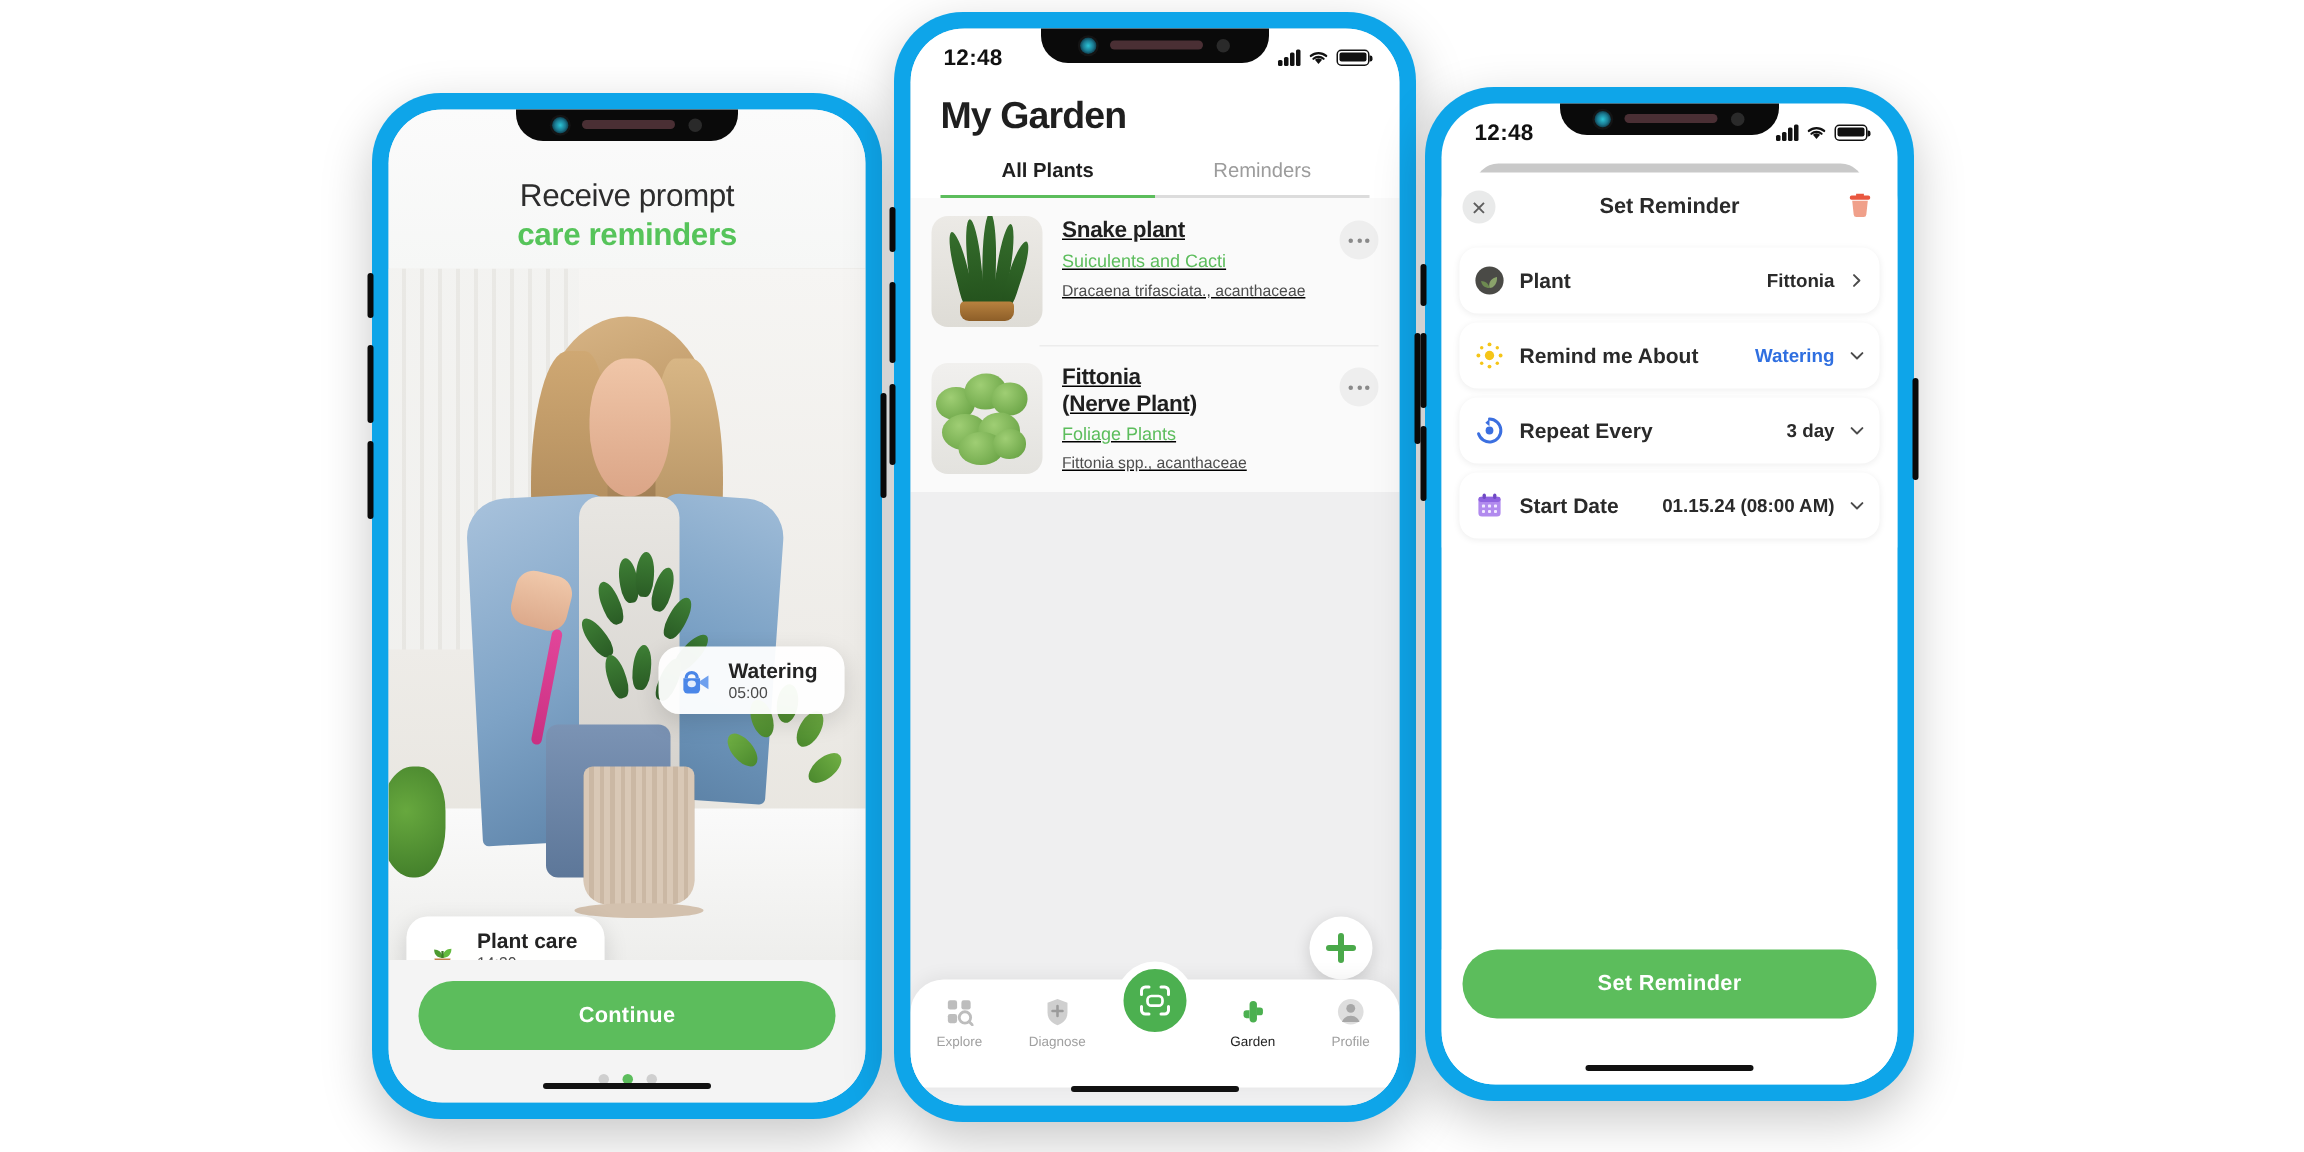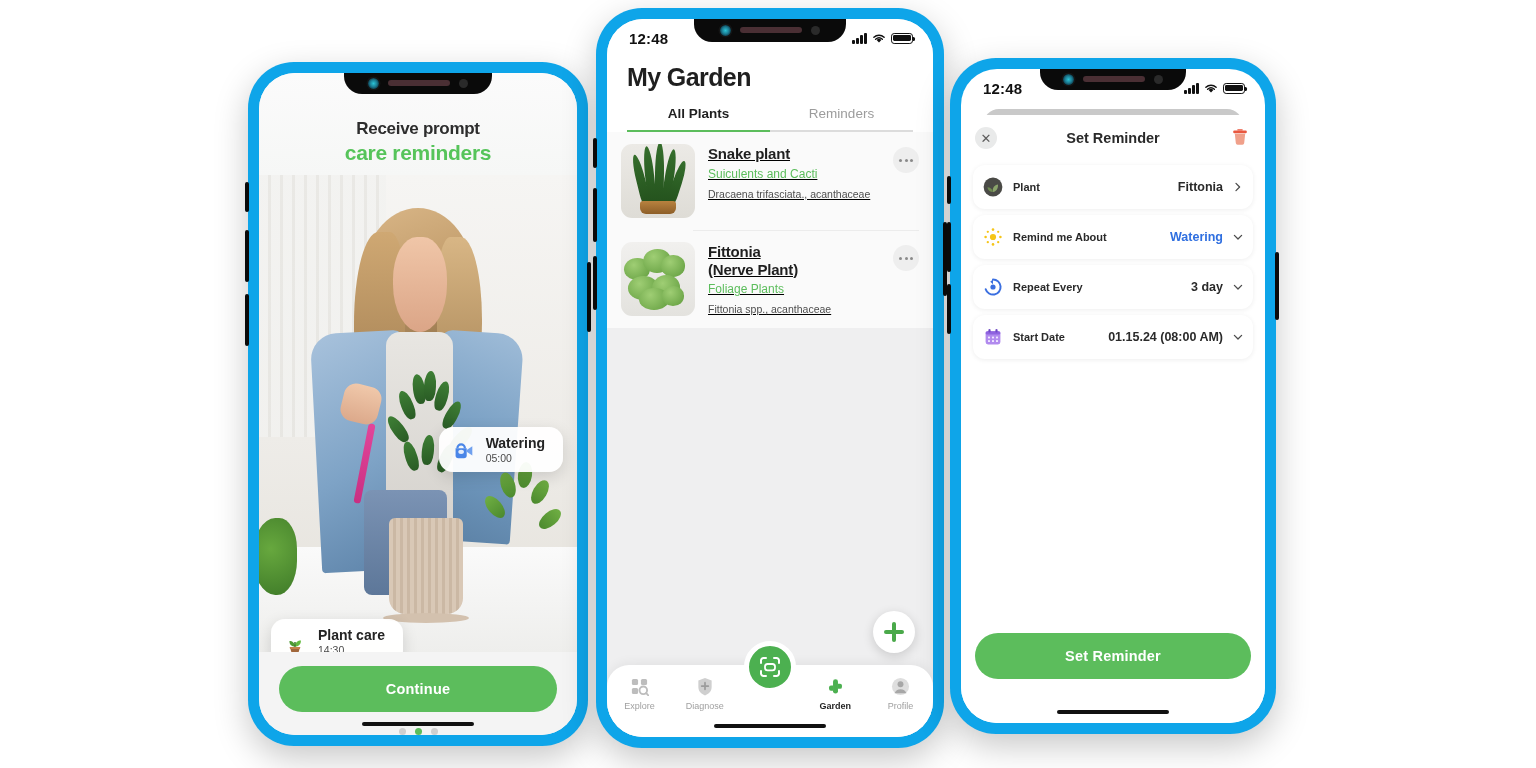--- a/index.html
+++ b/index.html
@@ -96,21 +96,21 @@
   }
 
   
   #phone1 { left: 248px; top: 62px; width: 340px; height: 684px; }
   #phone1 .screen { background: #f4f4f4; display: flex; flex-direction: column; }
   .onb-head {
     padding: 46px 20px 10px;
     text-align: center;
     background: linear-gradient(#fbfbfb, #f6f7f6);
   }
-  .onb-l1 { font-size: 17px; font-weight: bold; color: #2d2d2d; letter-spacing: -.3px; }
+  .onb-l1 { font-size: 21px; font-weight: normal; color: #2d2d2d; letter-spacing: -.3px; }
   .onb-l2 { font-size: 21px; font-weight: bold; color: #56c45a; letter-spacing: -.3px; margin-top: 2px; }
   .hero {
     position: relative; flex: 1;
     background:
       radial-gradient(120% 60% at 20% 0%, #f7f7f5 0%, #eceae6 40%, #ddd9d2 100%);
     overflow: hidden;
   }
   
   .hero .wall { position:absolute; inset:0; background: linear-gradient(#f6f5f3 0%, #eeece8 55%, #e4e1da 100%); }
   .hero .blinds { position:absolute; left:0; top:0; width:40%; height:55%;
@@ -211,23 +211,23 @@
     border-radius: 14px;
     padding: 8px 18px 8px 11px;
     display: flex; align-items: center; gap: 10px;
     box-shadow: 0 5px 16px rgba(0,0,0,.14);
     z-index: 12;
   }
   .toast .t-title { font-size: 14px; font-weight: bold; color: #232323; line-height: 1.15; }
   .toast .t-time { font-size: 10.5px; color: #4a4a4a; margin-top: 1px; }
   .toast .ico { width: 26px; height: 26px; flex: none; display:block; }
   #toast-watering { right: 14px; top: 252px; }
-  #toast-care { left: 12px; top: 444px; }
-
-  .onb-foot { background: #f4f4f4; padding: 14px 20px 0; }
+  #toast-care { left: 12px; top: 432px; }
+
+  .onb-foot { background: #f4f4f4; padding: 14px 20px 12px; }
   .btn-green {
     width: 100%; border: none; cursor: pointer;
     background: #5cbd5c; color: #fff;
     font-family: inherit; font-size: 14.5px; font-weight: bold;
     border-radius: 28px; height: 46px;
     letter-spacing: .2px;
   }
   .dots { display:flex; justify-content:center; gap: 9px; padding: 16px 0 0; }
   .dots i { width: 7px; height: 7px; border-radius: 50%; background: #cfcfcf; display:block; }
   .dots i.on { background: #5cbd5c; }
@@ -284,29 +284,29 @@
     box-shadow: 0 3px 11px rgba(0,0,0,.16);
     display:flex; align-items:center; justify-content:center;
   }
   .fab::before, .fab::after {
     content:''; position:absolute; background:#4aa94a; border-radius:2px;
   }
   .fab::before { width:20px; height:3.2px; }
   .fab::after { width:3.2px; height:20px; }
 
   .tabbar {
-    position:absolute; left:0; right:0; bottom:0; height: 72px;
+    position:absolute; left:0; right:0; bottom:12px; height: 72px;
     background:#fff; border-radius: 22px 22px 0 0;
     display:flex; align-items:flex-start; padding-top: 10px;
     box-shadow: 0 -2px 12px rgba(0,0,0,.06);
     z-index: 18;
   }
   .tb { flex:1; text-align:center; cursor:pointer; }
   .tb .lbl { font-size: 9px; color:#a0a0a0; margin-top: 4px; display:block; }
-  .tb.active .lbl { color:#1f1f1f; font-weight:bold; }
+  .tb.active .lbl { color:#1f1f1f; font-weight:normal; }
   .tb .gi { height: 22px; display:flex; align-items:center; justify-content:center; }
   .scanfab {
     position:absolute; left:50%; transform:translateX(-50%);
     bottom: 44px; width: 52px; height: 52px; border-radius:50%;
     background:#4cb050; border: 5px solid #fff;
     display:flex; align-items:center; justify-content:center;
     z-index: 20; cursor:pointer;
   }
 
   
@@ -332,21 +332,21 @@
 
   .r-form { background:#fff; padding: 4px 12px 0; position:relative; z-index:3; }
   .r-row {
     display:flex; align-items:center; gap: 10px;
     background:#fff; border-radius: 12px;
     padding: 12px 10px; margin-bottom: 6px;
     box-shadow: 0 1px 5px rgba(0,0,0,.07);
     cursor:pointer;
   }
   .r-ico { width: 20px; height: 20px; flex:none; display:block; }
-  .r-lbl { font-size: 11px; font-weight: bold; color:#2a2a2a; flex:1; }
+  .r-lbl { font-size: 14px; font-weight: bold; color:#2a2a2a; flex:1; }
   .r-val { font-size: 12.5px; font-weight: bold; color:#2a2a2a; }
   .r-val.blue { color:#2f6fe0; }
   .chev { width: 10px; height: 10px; flex:none; }
   .r-foot { margin-top:auto; padding: 0 14px 44px; background:#fff; }
 </style>
 </head>
 <body>
 
 <div class="stage">
 

